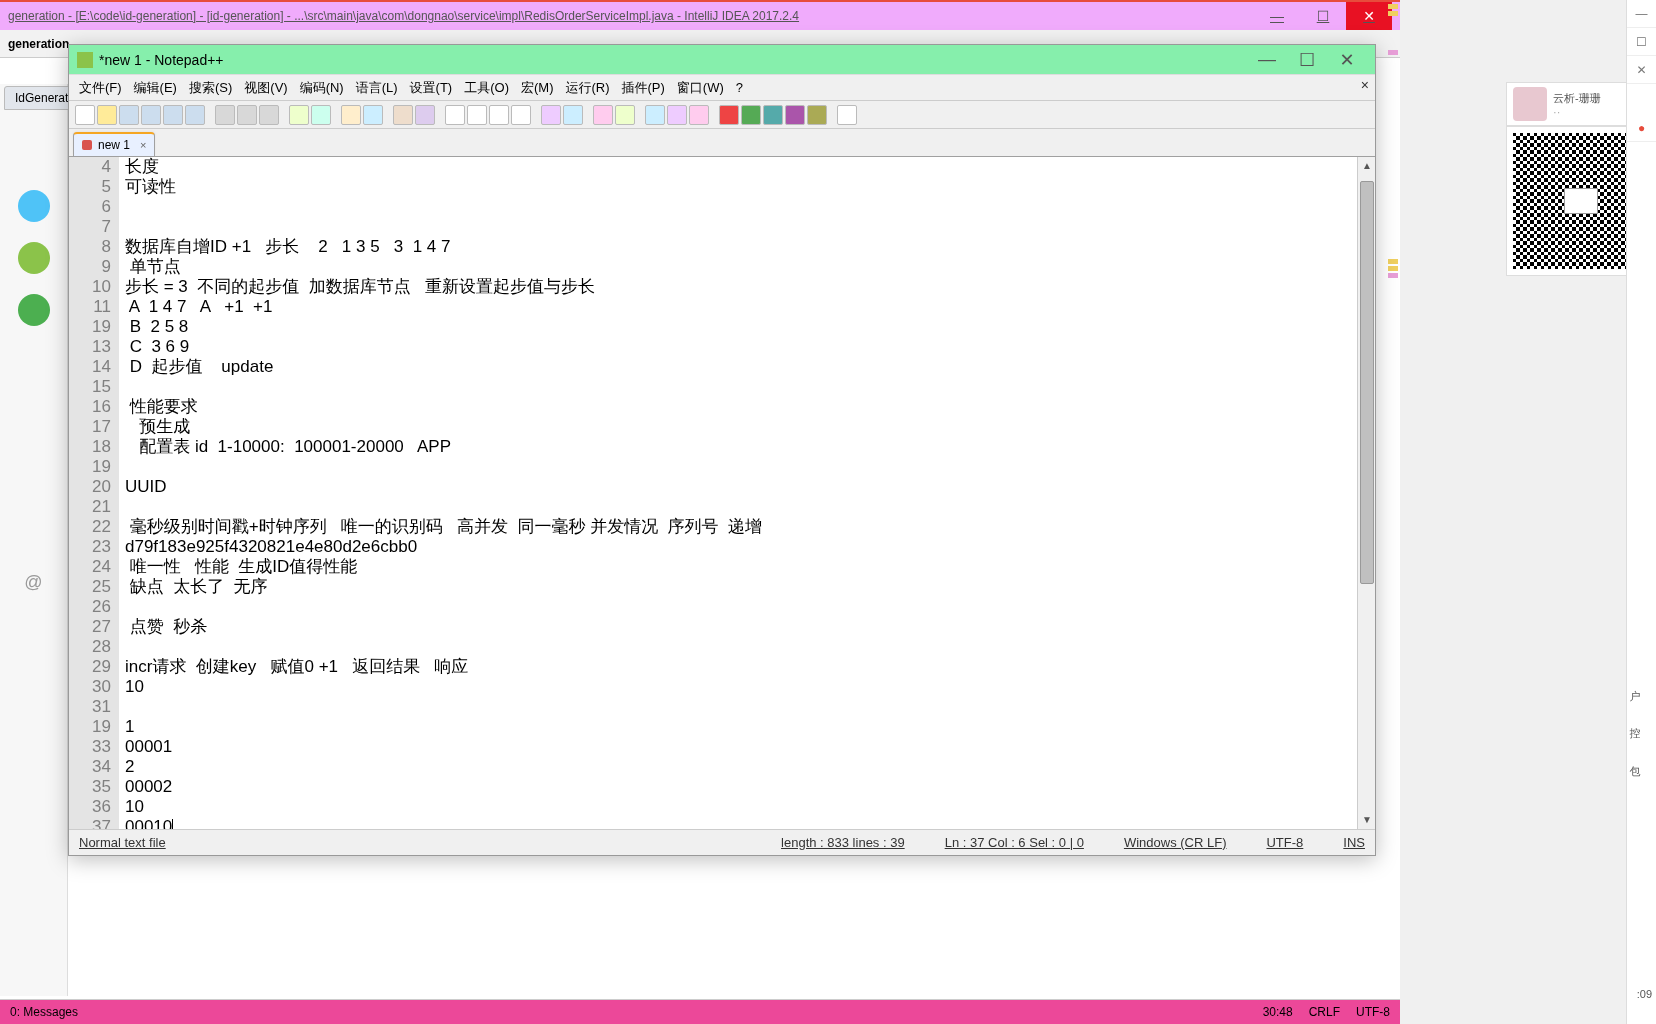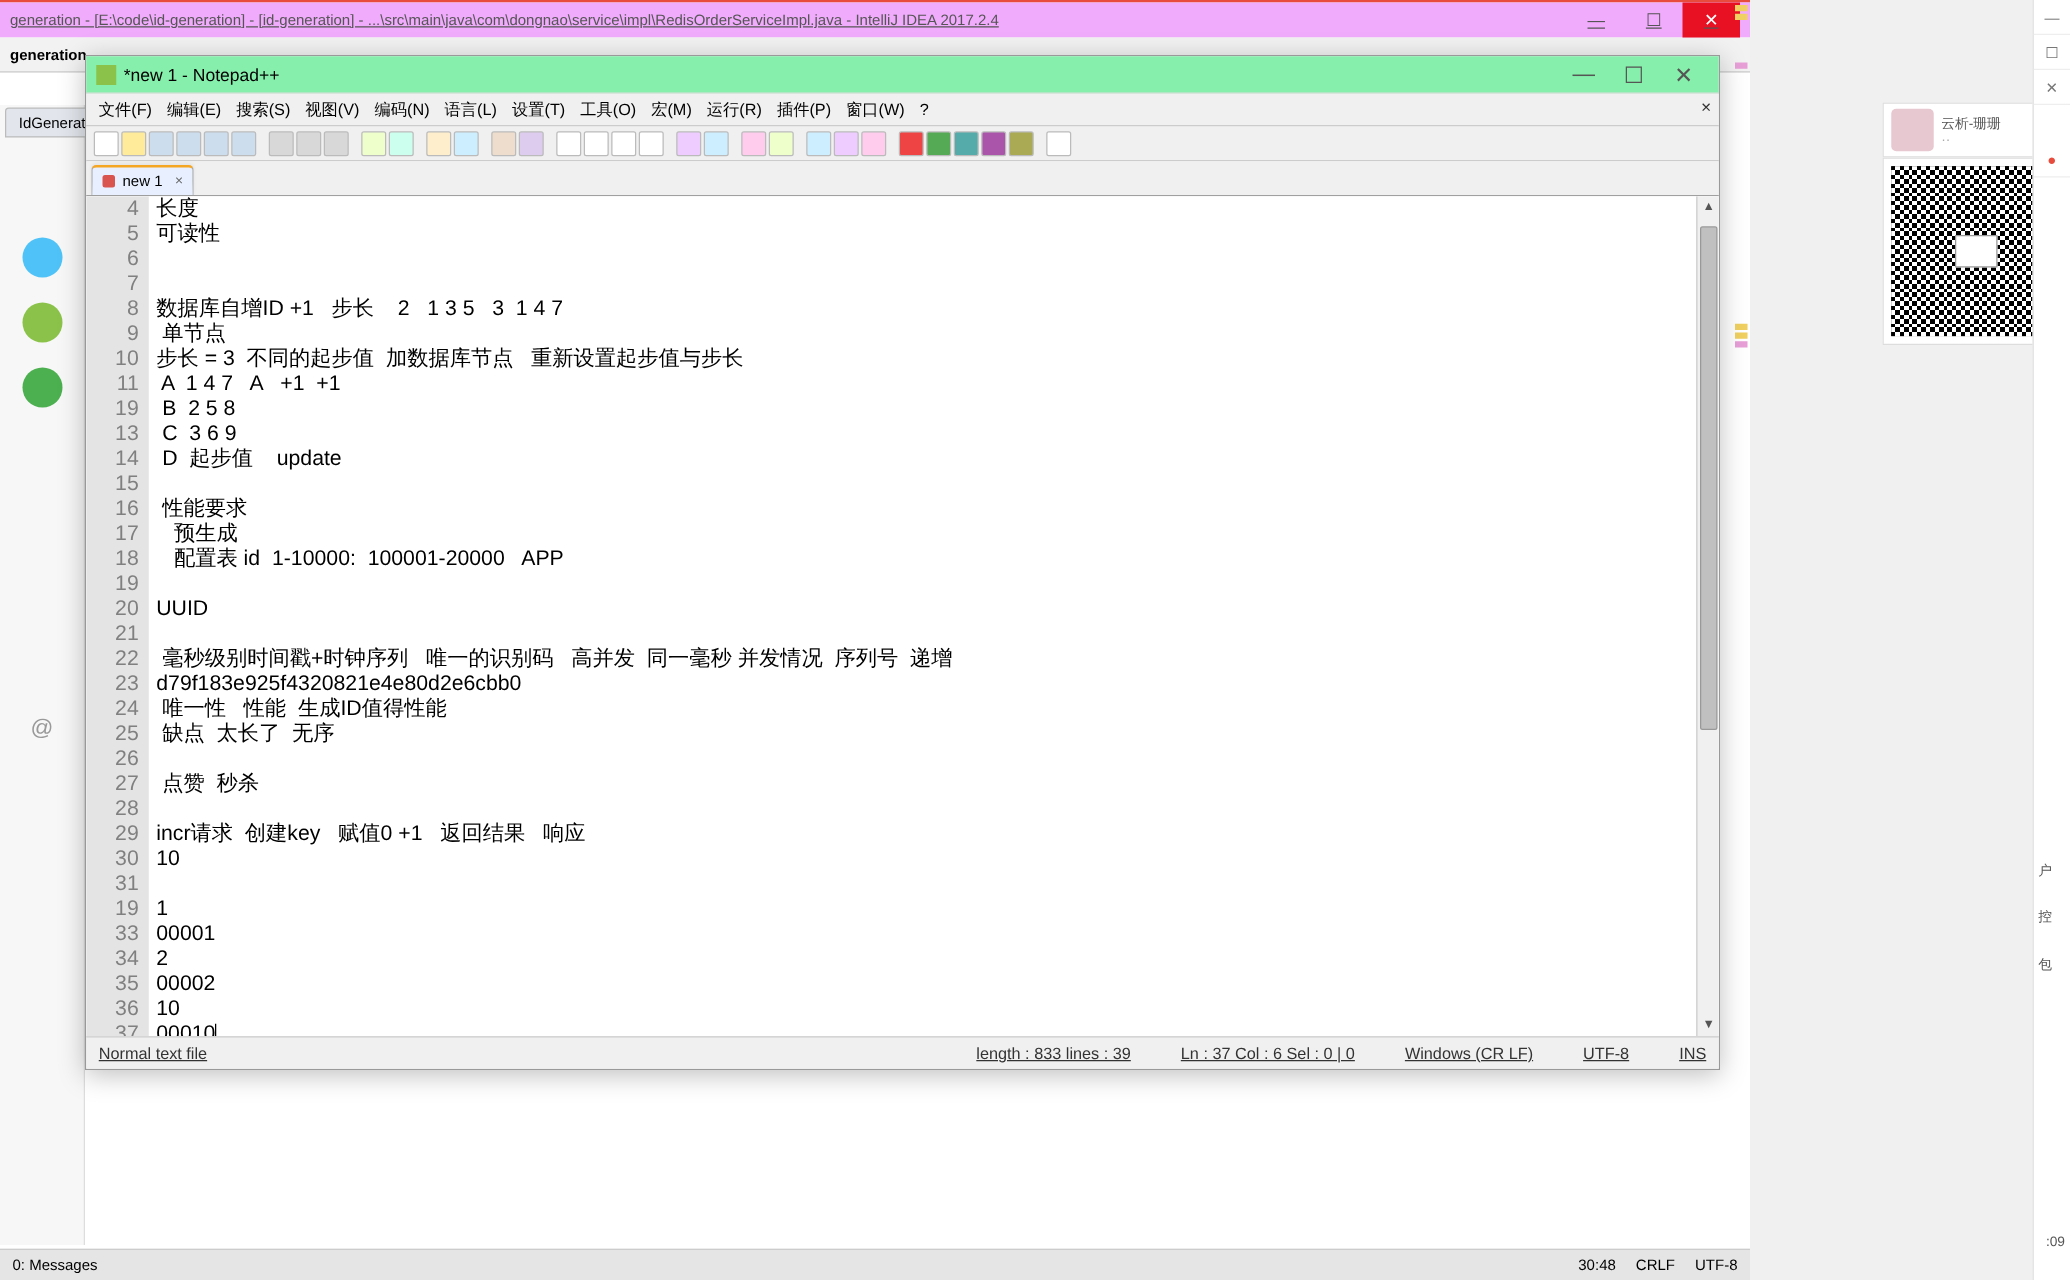--- a/index.html
+++ b/index.html
@@ -19,21 +19,21 @@
     .intellij-tab { display: inline-block; padding: 4px 10px; background: #e2e6ec; border: 1px solid #bbb; border-radius: 3px 3px 0 0; font-size: 12px; margin-left: 4px; margin-top: 2px; }
     .intellij-side-icon { width: 32px; height: 32px; border-radius: 50%; margin: 20px auto; display: block; }
     .si1 { background: #4fc3f7; }
     .si2 { background: #8bc34a; }
     .si3 { background: #4caf50; }
     .si4 { color: #999; font-size: 18px; display: flex; align-items: center; justify-content: center; }
     .intellij-annot { position: absolute; right: 0; top: 0; width: 14px; bottom: 0; }
     .annot-mark { width: 10px; height: 5px; margin: 2px auto; }
     .am-y { background: #f0d060; }
     .am-p { background: #e89fd8; }
-    .intellij-statusbar { position: absolute; bottom: 0; left: 0; right: 0; height: 24px; background: #e5e5e5; border-top: 1px solid #ccc; display: flex; align-items: center; padding: 12px 10px; font-size: 12px; gap: 18px; }
+    .intellij-statusbar { position: absolute; bottom: 0; left: 0; right: 0; height: 24px; background: #ec4899; border-top: 1px solid #ccc; display: flex; align-items: center; padding: 12px 10px; font-size: 12px; gap: 18px; }
     .intellij-statusbar .right-st { margin-left: auto; display: flex; gap: 16px; }
 
     
     .npp-window { position: absolute; top: 44px; left: 68px; right: 280px; height: 812px; background: #fff; border: 1px solid #999; box-shadow: 0 4px 20px rgba(0,0,0,0.25); }
     .npp-titlebar { height: 30px; background: #86efac; border-bottom: 1px solid #ddd; display: flex; align-items: center; padding: 0 8px; font-size: 14px; }
     .npp-titlebar .npp-icon { width: 16px; height: 16px; background: #8bc34a; margin-right: 6px; }
     .npp-titlebar .title-text { flex: 1; }
     .npp-ctrl { width: 40px; height: 28px; display: flex; align-items: center; justify-content: center; font-size: 18px; color: #555; }
     .npp-menubar { height: 26px; background: #f0f0f0; display: flex; align-items: center; padding: 0 4px; font-size: 13px; gap: 0; border-bottom: 1px solid #ccc; position: relative; }
     .npp-menubar .menu-item { padding: 3px 6px; cursor: pointer; }

